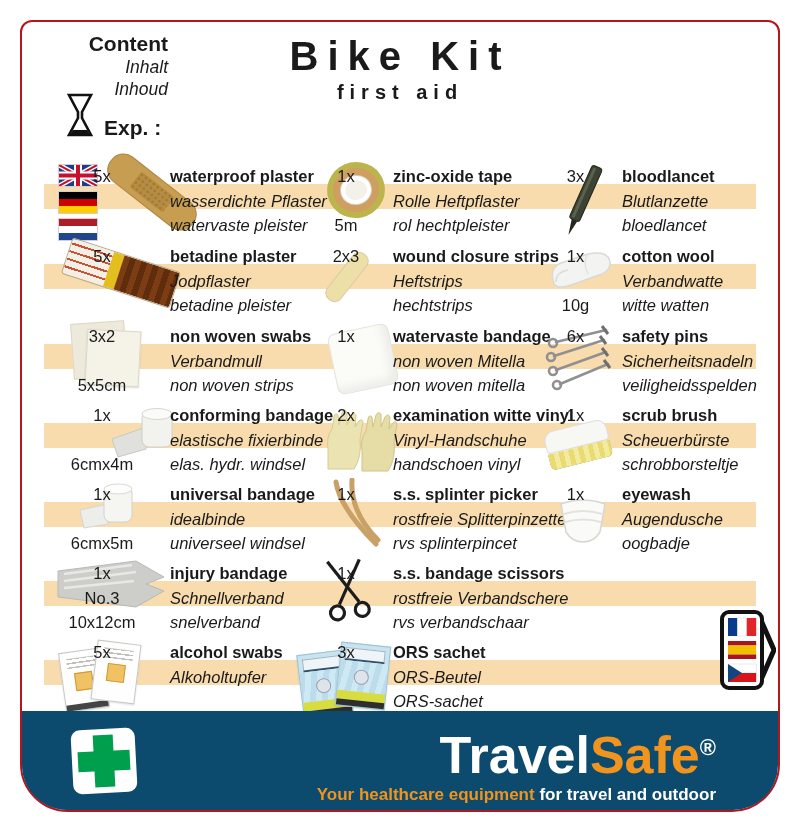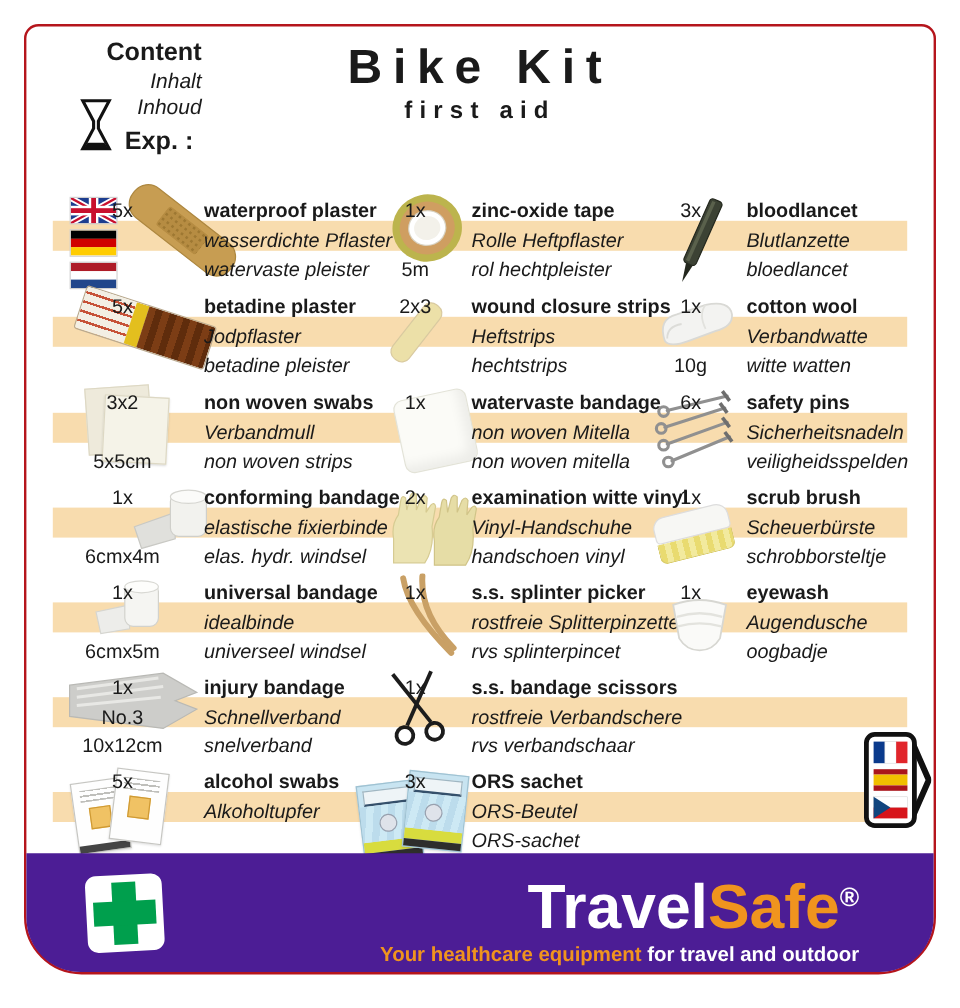--- a/index.html
+++ b/index.html
@@ -3,21 +3,21 @@
 <meta charset="utf-8">
 <style>
   html,body{margin:0;padding:0;background:#fff;}
   body{width:800px;height:840px;position:relative;font-family:"Liberation Sans",sans-serif;color:#1a1a1a;overflow:hidden;}
   .card{position:absolute;left:20px;top:20px;width:760px;height:792px;background:#fff;
         border:2px solid #b5151c;border-radius:12px 12px 48px 48px;box-sizing:border-box;}
   
   .content-block{position:absolute;left:38px;top:10px;width:108px;text-align:right;}
   .content-en{font-size:21px;font-weight:700;}
   .content-de,.content-nl{font-size:17.5px;font-style:italic;line-height:22px;}
-  .exp-row{position:absolute;left:44px;top:60px;display:flex;align-items:flex-end;height:50px;text-align:center;}
+  .exp-row{position:absolute;left:44px;top:70px;display:flex;align-items:flex-end;height:50px;text-align:center;}
   .exp-label{font-size:21px;font-weight:700;margin-left:10px;padding-bottom:2px;}
   .title-block{position:absolute;left:0;right:0;top:12px;text-align:center;}
   .kit-title{font-size:40px;font-weight:700;letter-spacing:9px;}
   .kit-subtitle{font-size:20px;font-weight:700;letter-spacing:6px;margin-top:2px;}
   
   .grid{position:absolute;left:0;top:0;right:0;bottom:0;}
   .row{position:absolute;left:0;width:100%;height:80px;}
   .band{position:absolute;left:22px;right:22px;top:24px;height:25px;background:#f8dcae;}
   .cell{position:absolute;top:0;display:flex;}
   .c1{left:20px;width:300px;}
@@ -66,21 +66,21 @@
   .or2{left:38px;top:2px;transform:rotate(6deg);}
   .o-label{height:10px;margin:4px 4px 0;background:#eef4f7;border:1px solid #9fb6c2;border-bottom:2px solid #35506b;}
   .o-wave{flex:1;background:repeating-linear-gradient(100deg,#bcdcec 0 6px,#cde9f4 6px 12px);position:relative;}
   .o-badge{position:absolute;width:13px;height:13px;border-radius:50%;background:#dfe3ea;border:1px solid #98a0ae;left:15px;top:8px;}
   .o-band1{height:9px;background:#d8dc3e;}
   .o-band2{height:6px;background:#2e2e2c;}
   
   .regbox{position:absolute;left:698px;top:588px;}
   .code{position:absolute;left:694px;top:704px;width:56px;text-align:center;font-size:13.5px;}
   
-  .footer{position:absolute;left:0;right:0;bottom:0;height:99px;background:#4c1d95;border-radius:0 0 45px 45px;}
+  .footer{position:absolute;left:0;right:0;bottom:0;height:99px;background:#0c4a6e;border-radius:0 0 45px 45px;}
   .cross-sq{position:absolute;left:50px;top:18px;width:64px;height:64px;background:#fff;border-radius:9px;transform:rotate(-3deg);}
   .cross-v{position:absolute;left:22px;top:6px;width:20px;height:52px;background:#009f4d;}
   .cross-h{position:absolute;left:6px;top:22px;width:52px;height:20px;background:#009f4d;}
   .brand{position:absolute;right:62px;top:8px;text-align:right;}
   .logo{font-size:52px;font-weight:700;line-height:58px;letter-spacing:0px;}
   .logo .w{color:#fff;}
   .logo .o{color:#f0941e;}
   .logo sup{font-size:22px;color:#fff;vertical-align:18px;}
   .tagline{font-size:17px;font-weight:700;margin-top:1px;}
   .tagline .o{color:#f0941e;}

